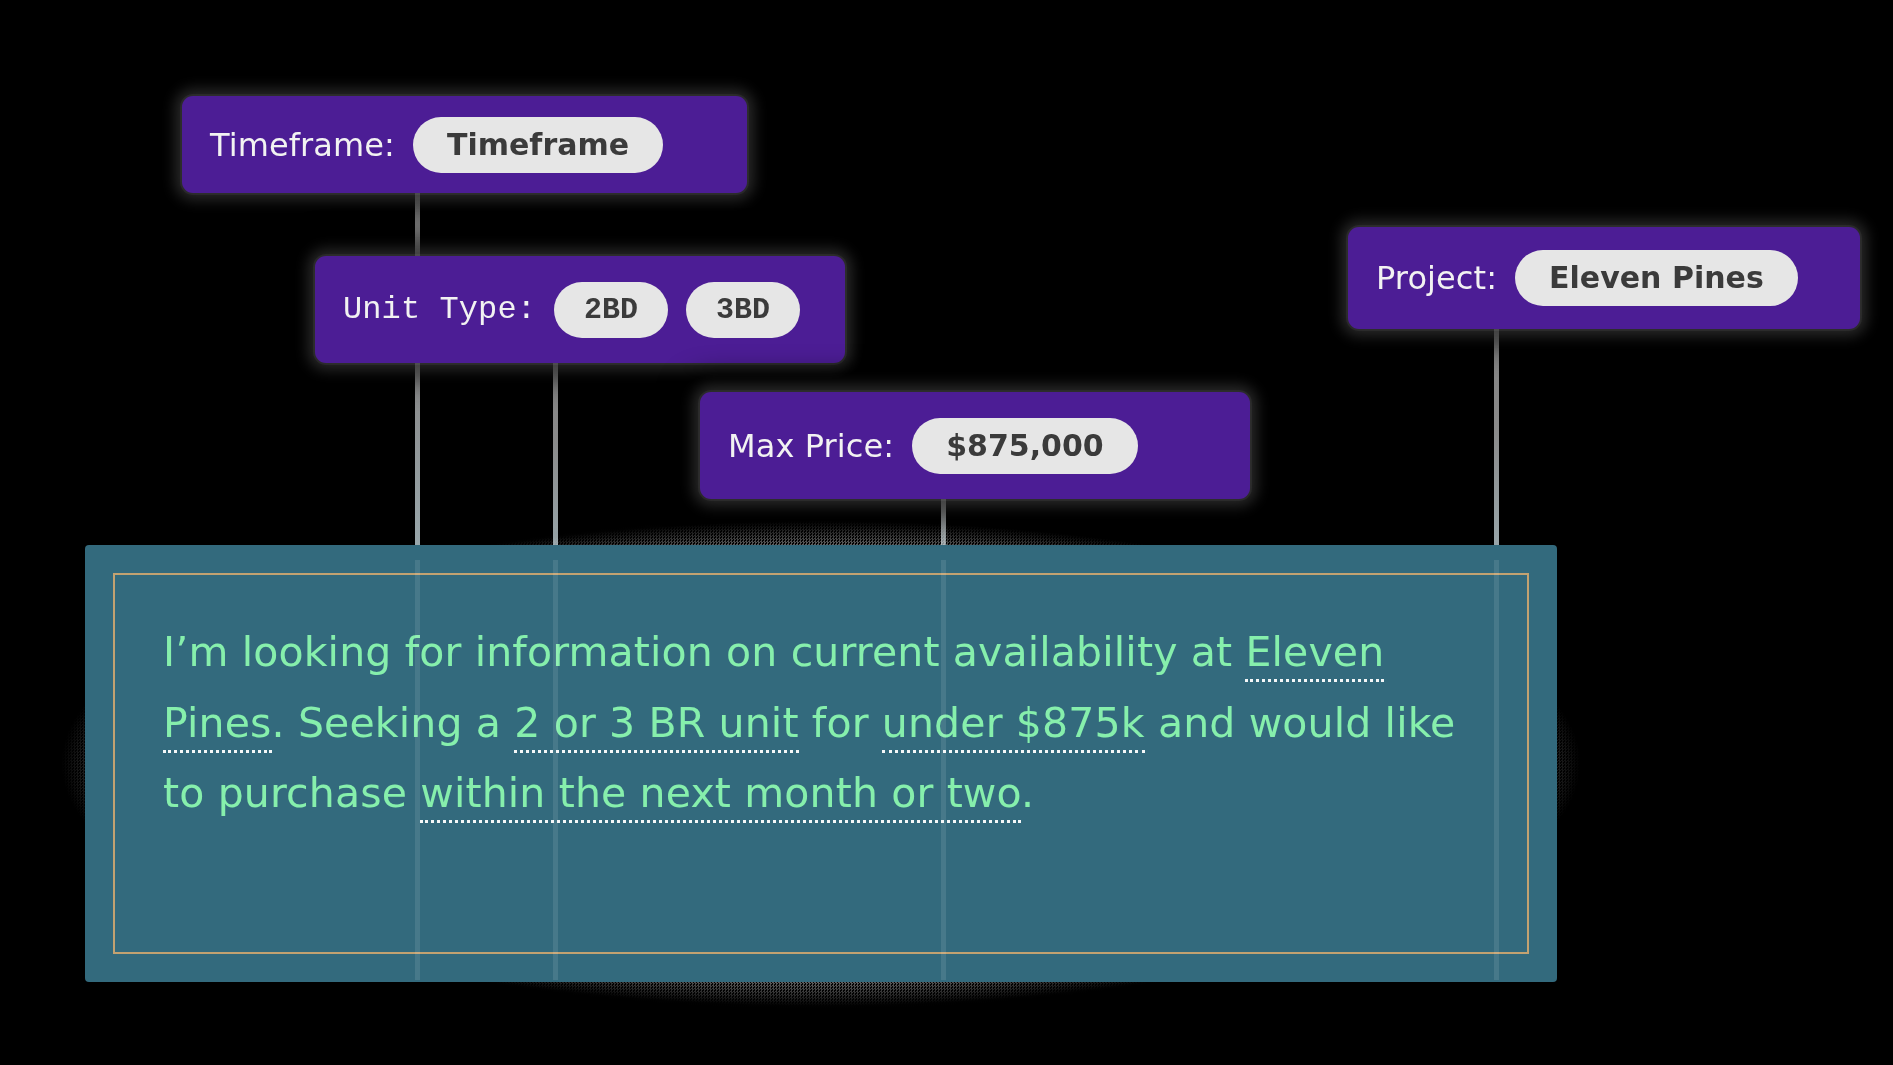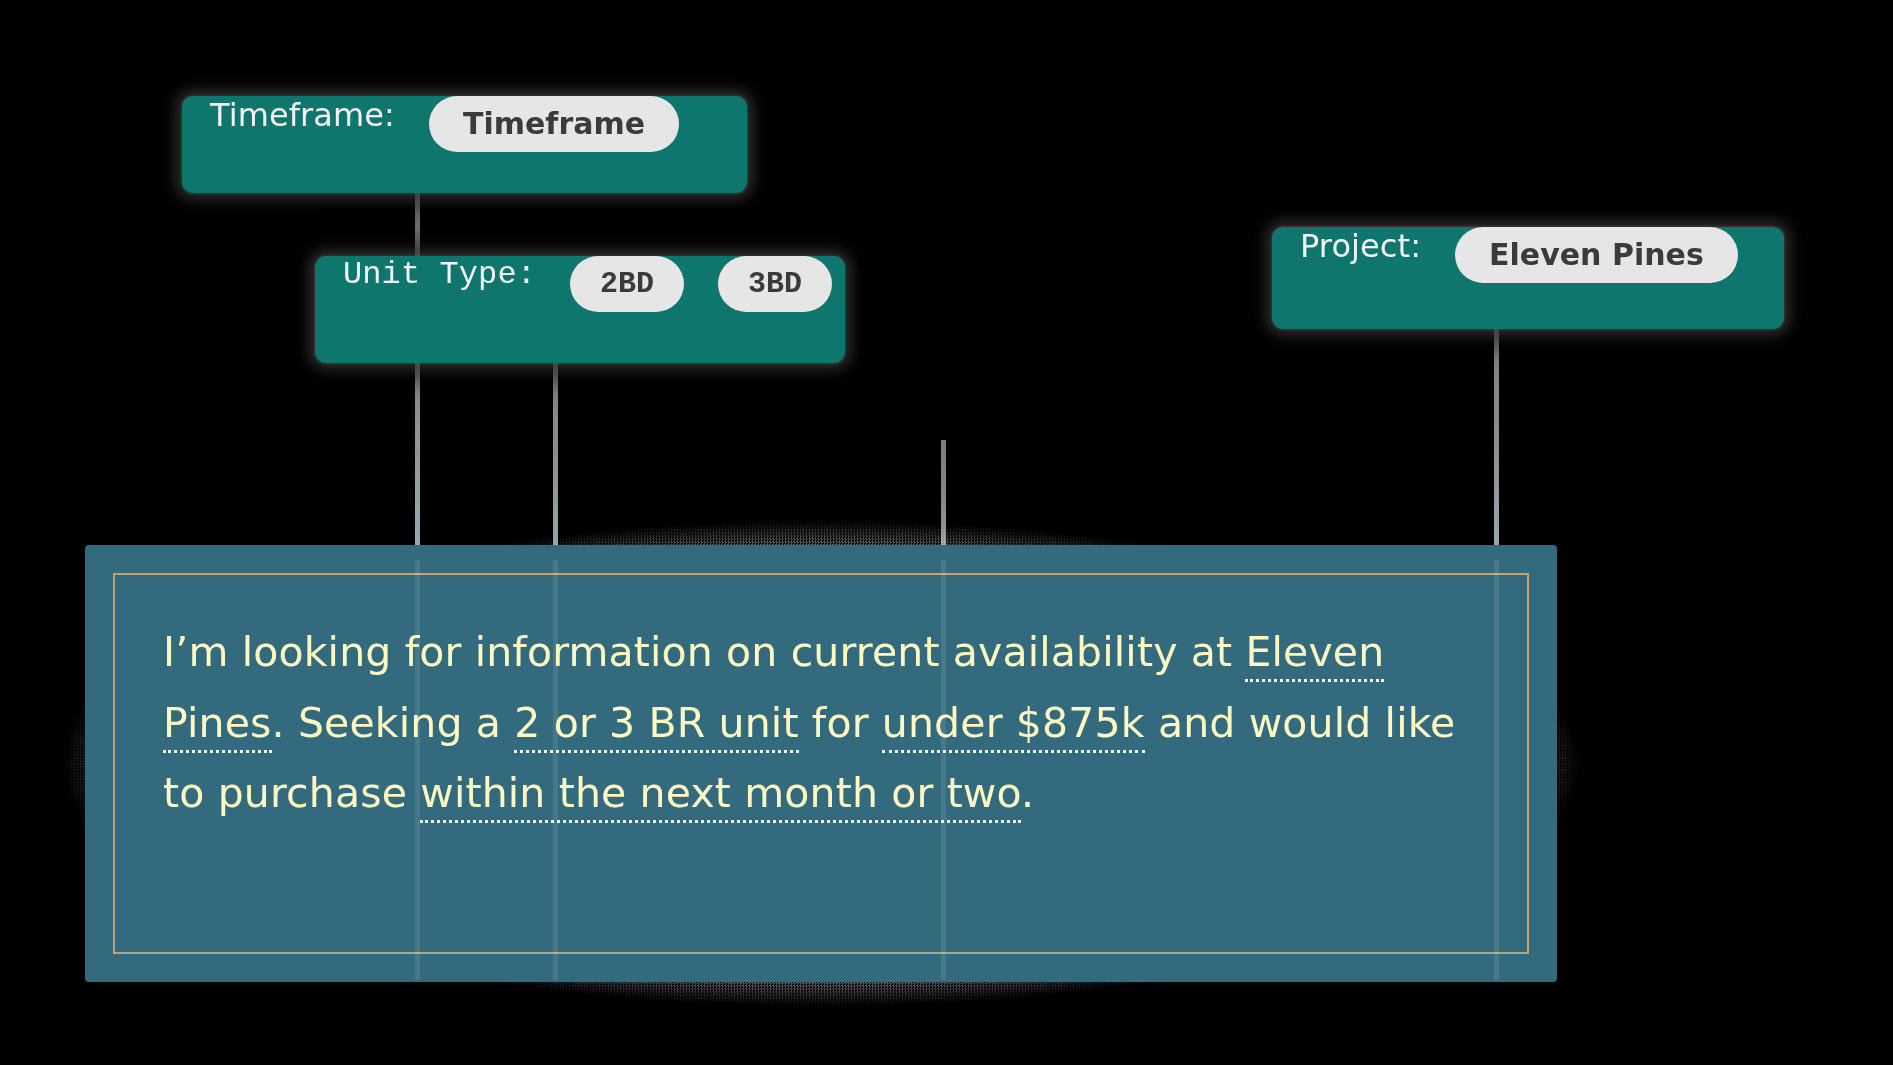--- a/index.html
+++ b/index.html
@@ -28,25 +28,25 @@
     background: linear-gradient(to bottom, #7c7c7c 0%, #8a8a8a 55%, #9aa9ae 100%);
     z-index: 2;
   }
   .connector.in-panel {
     background: rgba(255,255,255,0.10);
   }
 
   
   .callout {
     position: absolute;
-    background: #0f766e;
+    background: #4c1d95;
     border-radius: 11px;
     display: flex;
-    align-items: flex-start;
-    gap: 34px;
+    align-items: center;
+    gap: 18px;
     padding: 0 28px;
     z-index: 6;
     box-shadow:
       0 0 0 2px rgba(255,255,255,0.05),
       0 0 14px 7px rgba(255,255,255,0.16),
       0 0 30px 12px rgba(0,0,0,0.9);
   }
   .callout-label {
     color: #f2f2f2;
     font-size: 32px;
@@ -110,21 +110,21 @@
     top: 28px;
     right: 28px;
     bottom: 28px;
     border: 2px solid #c3a271;
   }
   #panel-text {
     position: absolute;
     left: 78px;
     top: 72px;
     right: 70px;
-    color: #fef9c3;
+    color: #86efac;
     font-size: 41px;
     line-height: 1.72;
     font-weight: 400;
     letter-spacing: 0.15px;
   }
   .hl {
     border-bottom: 3px dotted rgba(255,255,255,0.95);
     padding-bottom: 3px;
   }
 </style>
@@ -160,19 +160,23 @@
     <span class="callout-label">Timeframe:</span>
     <span class="pill wide">Timeframe</span>
   </div>
 
   <div class="callout" style="left:315px; top:256px; width:474px; height:107px;font-family:Liberation Mono, monospace;">
     <span class="callout-label">Unit Type:</span>
     <span class="pill">2BD</span>
     <span class="pill">3BD</span>
   </div>
 
+  <div class="callout" style="left:700px; top:392px; width:494px; height:107px;">
+    <span class="callout-label">Max Price:</span>
+    <span class="pill wide">$875,000</span>
+  </div>
 
-  <div class="callout" style="left:1272px; top:227px; width:456px; height:102px;">
+  <div class="callout" style="left:1348px; top:227px; width:456px; height:102px;">
     <span class="callout-label">Project:</span>
     <span class="pill wide">Eleven Pines</span>
   </div>
 
 </div>
 
 </body></html>

